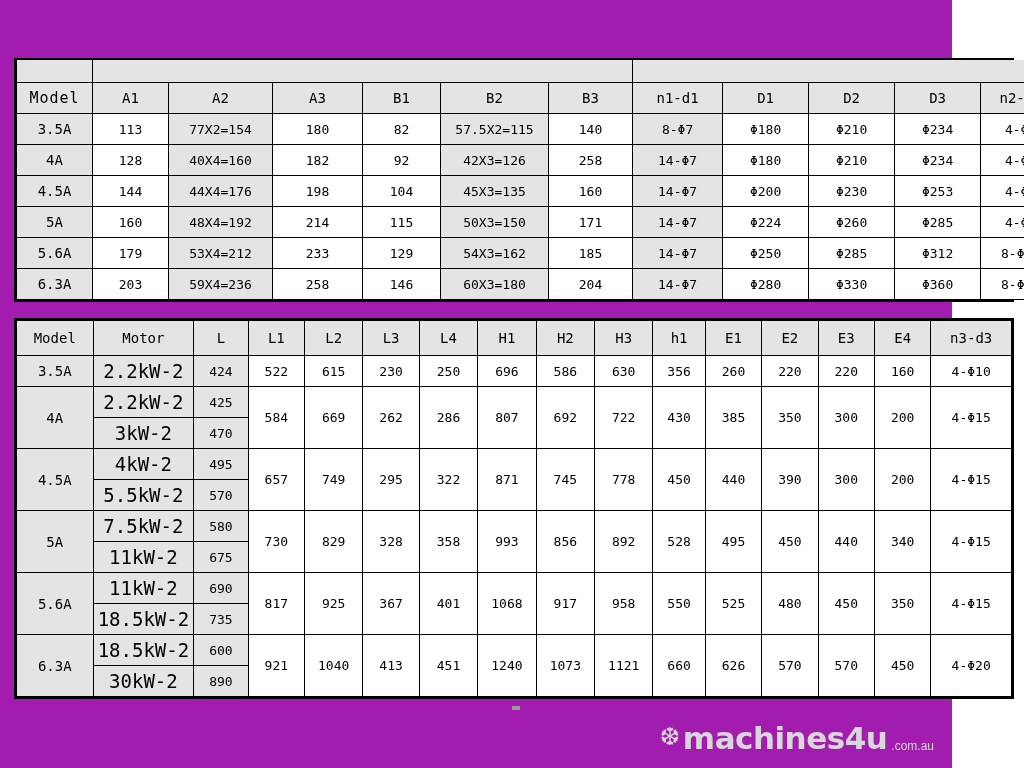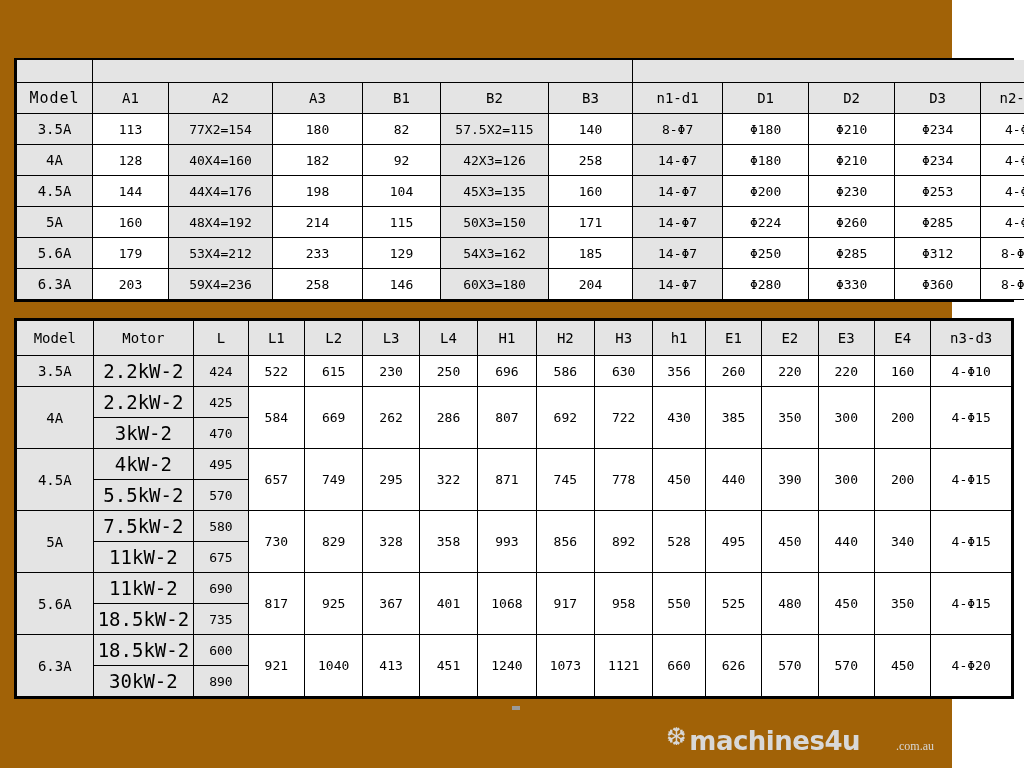--- a/index.html
+++ b/index.html
@@ -9,21 +9,21 @@
     width: 1024px;
     height: 768px;
     overflow: hidden;
     font-family: "DejaVu Sans Mono", "Liberation Mono", monospace;
   }
 
   .page {
     position: relative;
     width: 952px;
     height: 768px;
-    background: #a16207;
+    background: #a21caf;
   }
 
   .table-wrap {
     position: absolute;
     background: #ffffff;
     border: 2px solid #000000;
   }
 
   #table-one {
     left: 14px;
@@ -125,35 +125,34 @@
   .wm-star {
     font-size: 30px;
     color: #d8d8d8;
     line-height: 1;
     position: relative;
     top: -4px;
   }
 
   .wm-text {
     font-family: "DejaVu Sans", "Liberation Sans", sans-serif;
-    font-size: 26px;
+    font-size: 31px;
     font-weight: bold;
     color: #d8d8d8;
     line-height: 1;
     letter-spacing: -0.5px;
   }
 
   .wm-sub {
-    font-family: Liberation Serif, serif;
+    font-family: Liberation Sans, sans-serif;
     font-size: 12px;
     color: #d8d8d8;
     line-height: 1;
     position: relative;
     top: -2px;
-    margin-left: 32px;
   }
 
   .tiny-mark {
     position: absolute;
     left: 512px;
     top: 706px;
     width: 8px;
     height: 4px;
     background: #9a9a9a;
   }

